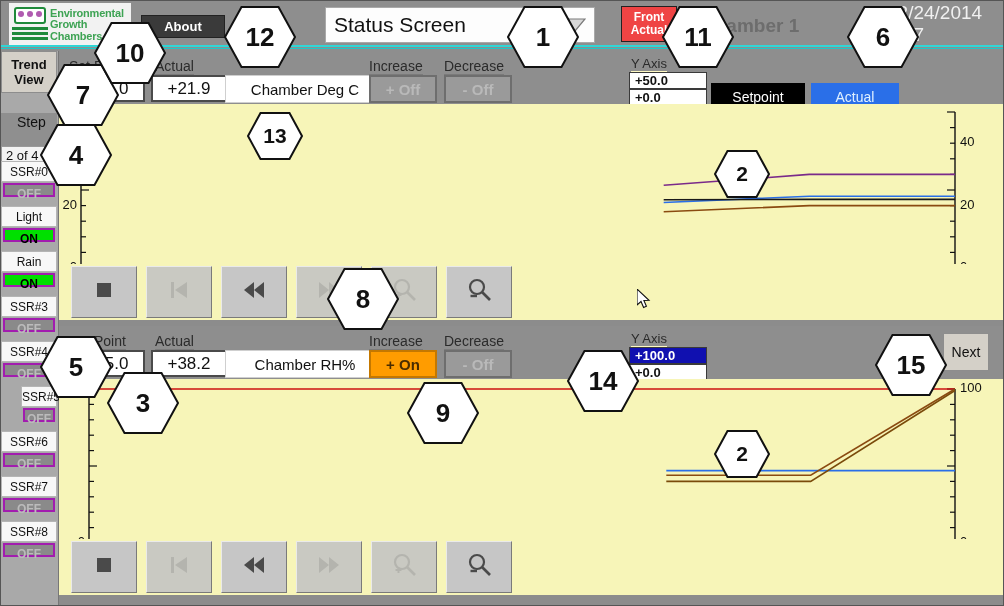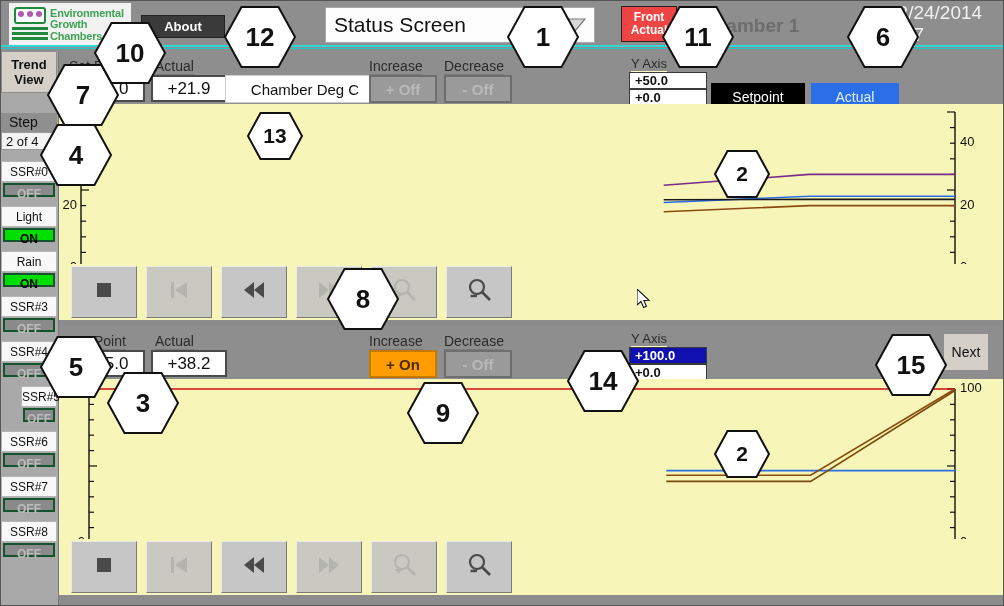--- a/index.html
+++ b/index.html
@@ -96,34 +96,34 @@
     position: absolute; left: 0; top: 0; width: 56px; height: 42px;
     background: #d4d0c8; border: 1px solid #8d8d8d;
     display: flex; flex-direction: column; align-items: center; justify-content: center;
     font-size: 13px; font-weight: bold; color: #111; line-height: 15px; cursor: pointer;
   }
   .step-box {
     position: absolute; left: 0; width: 56px;
   }
   .step-label {
     background: #8f8f8f; color: #111; font-size: 14px;
-    padding-left: 8px; height: 19px; line-height: 19px;
+    padding-left: 16px; height: 33px; line-height: 19px;
   }
   .step-value {
     background: #f3f3f3; color: #111; font-size: 13px;
     padding-left: 4px; height: 18px; line-height: 18px; border: 1px solid #999;
   }
   .ssr-row { position: absolute; left: 0; width: 56px; }
   .ssr-name {
     background: #f8f8f8; color: #111; font-size: 12px; height: 21px;
     line-height: 21px; text-align: center; border: 1px solid #b5b5b5;
   }
   .ssr-state {
     height: 14px; line-height: 19px; text-align: center;
-    font-size: 12px; font-weight: bold; border: 2px solid #14532d;
+    font-size: 12px; font-weight: bold; border: 2px solid #a21caf;
     margin: 1px 2px 8px 2px;
   }
   .ssr-off { background: #8a8a8a; color: #bbbbbb; }
   .ssr-on  { background: #00e000; color: #000000; }
 
   
   .panel { position: absolute; left: 58px; width: 946px; }
   .ctrlbar {
     position: absolute; left: 0; width: 946px; height: 53px;
     background: #8e8e8e;
@@ -460,20 +460,21 @@
 
   <div class="panel" style="top:325px;">
 
     <div class="ctrlbar" style="top:0;">
       <div class="lbl" style="left:10px; top:7px;">Set Point</div>
       <div class="numfield" style="left:10px; top:24px; width:76px;">+95.0</div>
 
       <div class="lbl" style="left:96px; top:7px;">Actual</div>
       <div class="numfield" style="left:92px; top:24px; width:76px;">+38.2</div>
 
+      <div class="namefield" style="left:166px; top:24px; width:160px;">Chamber RH%</div>
 
       <div class="lbl" style="left:310px; top:7px;">Increase</div>
       <div class="togbtn tog-on" style="left:310px; top:24px;">
         <span>+ On</span>
       </div>
 
       <div class="lbl" style="left:385px; top:7px;">Decrease</div>
       <div class="togbtn tog-off" style="left:385px; top:24px;">
         <span>- Off</span>
       </div>

